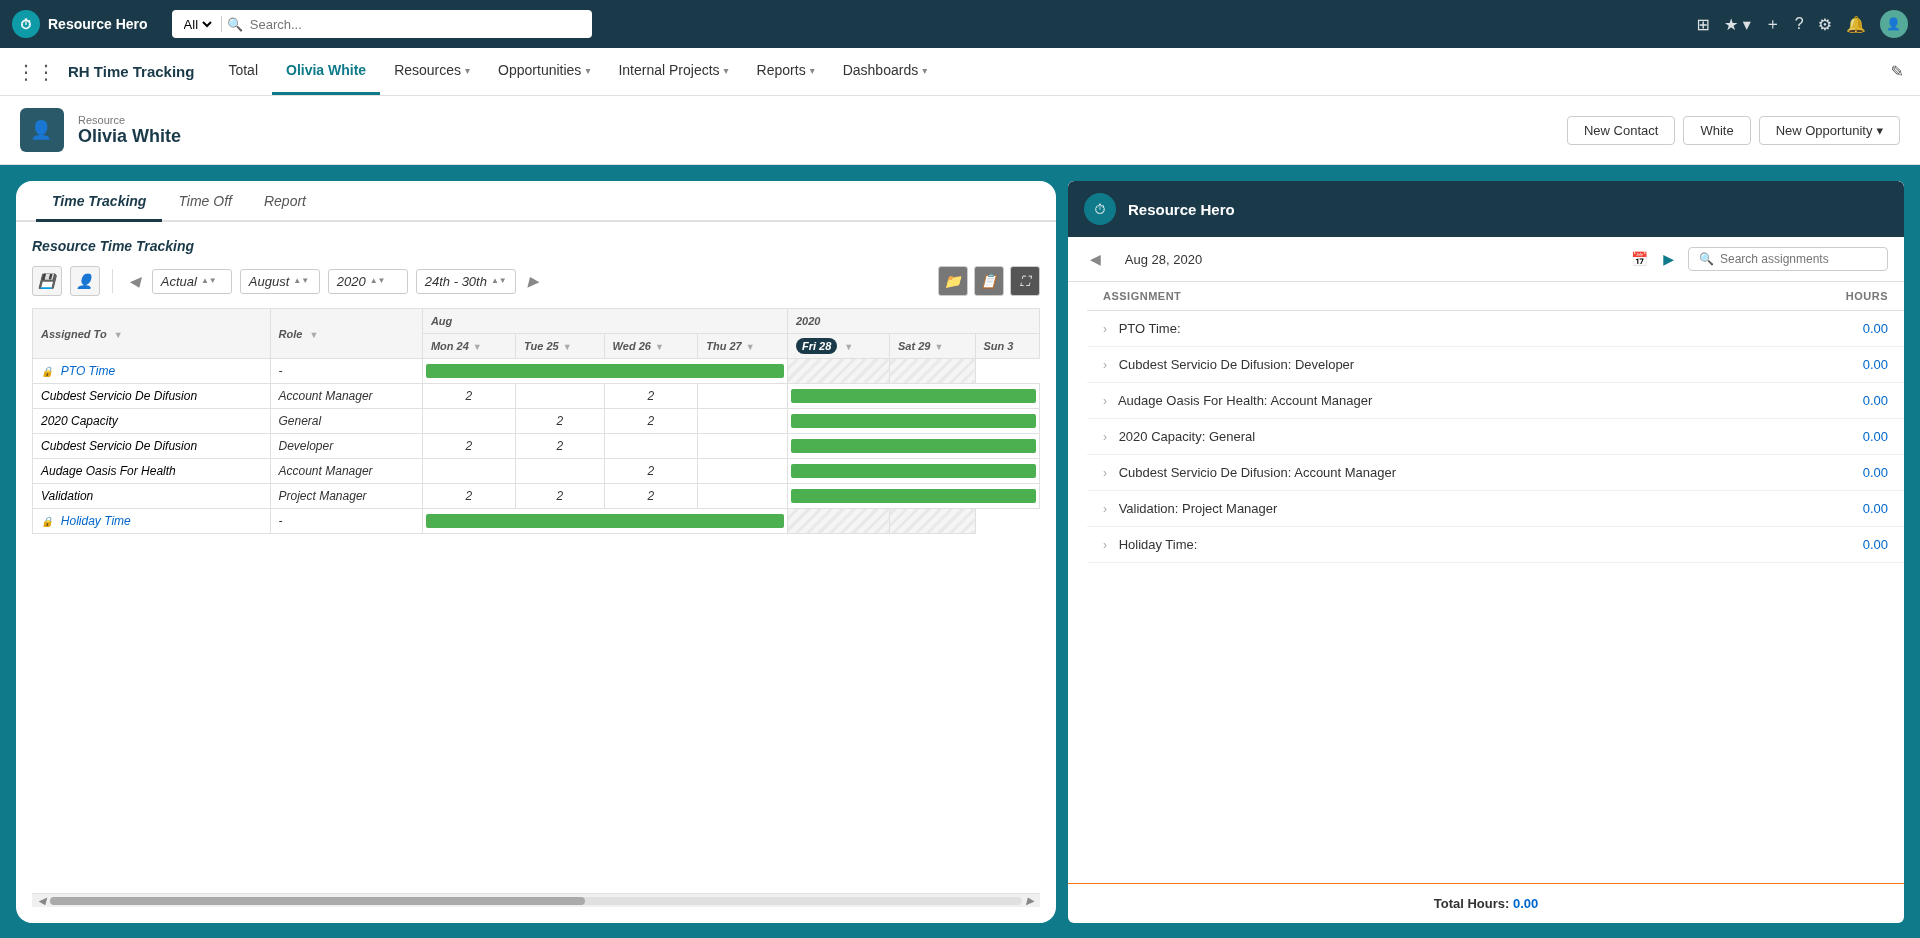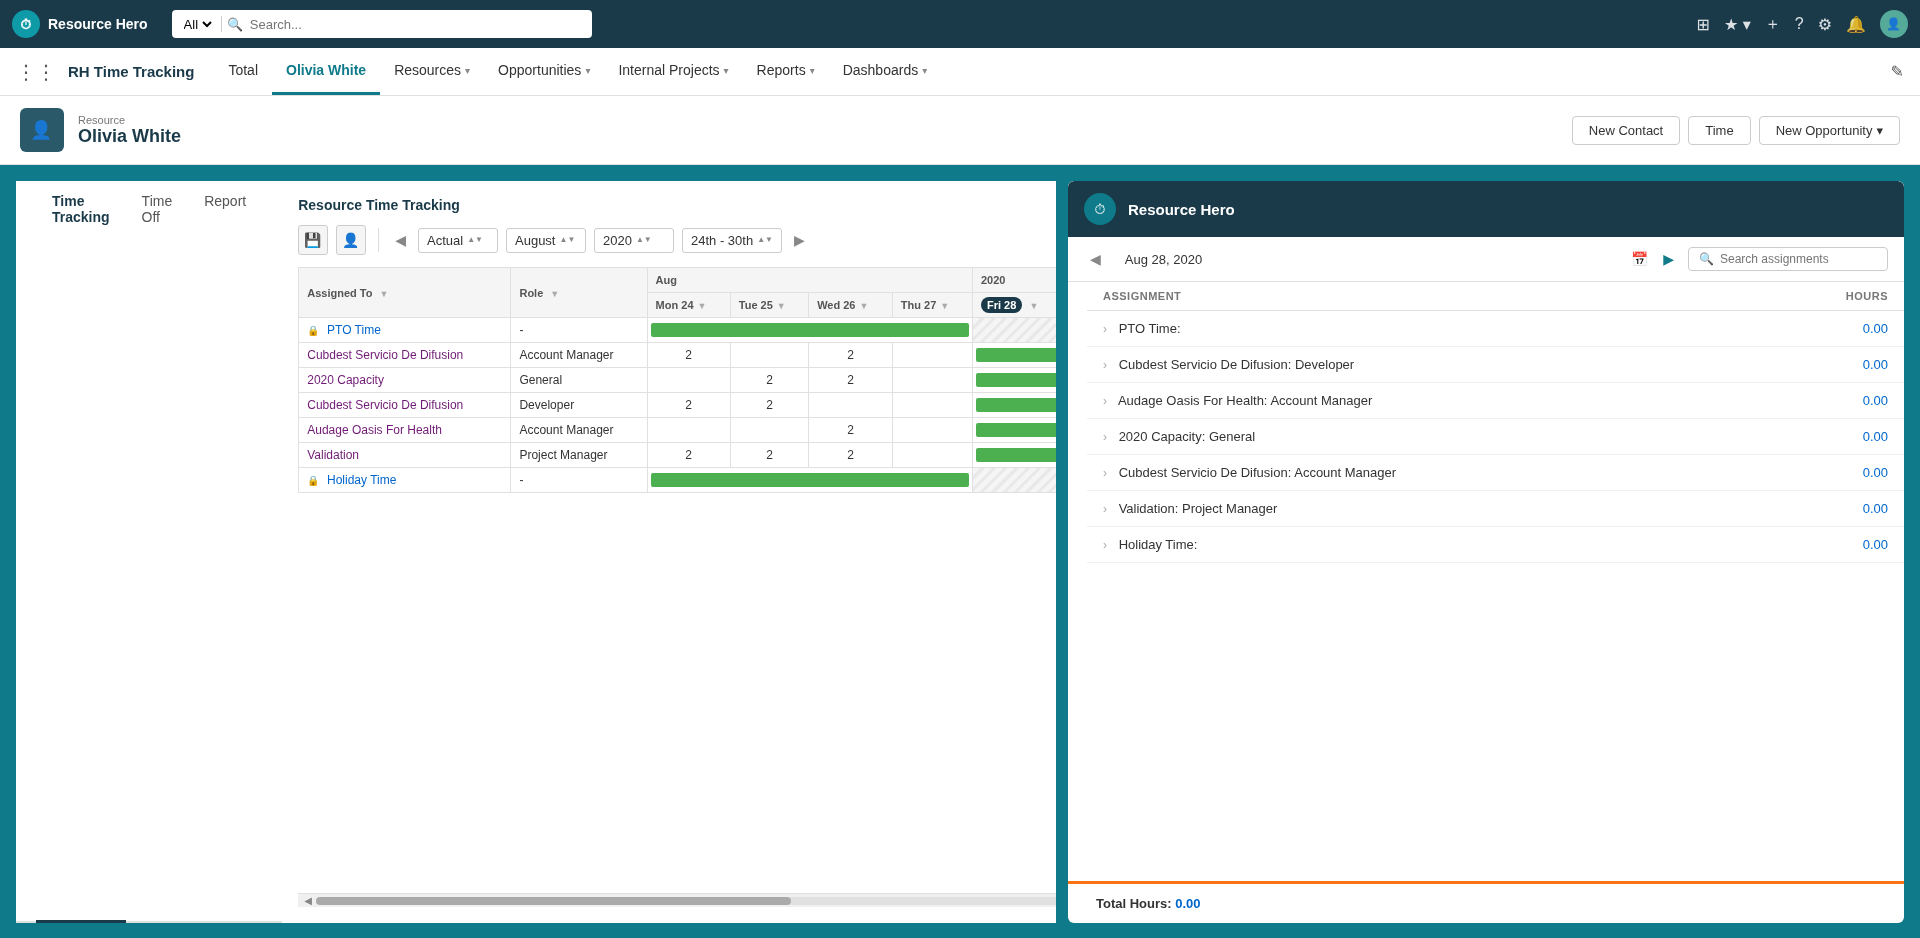--- a/index.html
+++ b/index.html
@@ -124,25 +124,26 @@
     .main-content {
       display: flex;
       gap: 12px;
       padding: 16px;
       height: calc(938px - 48px - 48px - 68px);
     }
 
     
     .left-panel {
       background: white;
-      border-radius: 0;
+      border-radius: 16px;
       flex: 0 0 1040px;
       display: flex;
-      flex-direction: row;
+      flex-direction: column;
       overflow: hidden;
+      font-style: italic;
     }
     .panel-tabs {
       display: flex;
       border-bottom: 2px solid #e0e0e0;
       padding: 0 20px;
       gap: 0;
     }
     .panel-tab {
       padding: 12px 16px 10px; font-size: 14px; cursor: pointer; color: #555;
       border-bottom: 3px solid transparent; margin-bottom: -2px;
@@ -182,21 +183,21 @@
     .tracking-table { flex: 1; overflow: auto; font-size: 12px; }
     .tracking-table table { width: 100%; border-collapse: collapse; min-width: 900px; }
     .tracking-table th {
       background: #f5f5f5; border: 1px solid #e0e0e0; padding: 6px 8px;
       text-align: left; font-size: 11px; font-weight: 600; color: #555; white-space: nowrap;
     }
     .tracking-table th .filter-icon { font-size: 9px; color: #aaa; margin-left: 4px; }
     .tracking-table td {
       border: 1px solid #e0e0e0; padding: 5px 8px; font-size: 12px; color: #333;
     }
-    .row-link { color: #701a75; cursor: pointer; text-decoration: none; }
+    .row-link { color: #000000; cursor: pointer; text-decoration: none; }
     .lock-icon { font-size: 10px; color: #888; margin-right: 4px; }
     .green-bar { width: 100%; height: 14px; background: #4caf50; border-radius: 2px; }
     .date-header { text-align: left; }
     .hatched {
       background-image: repeating-linear-gradient(
         -45deg,
         #e8e8e8 0px,
         #e8e8e8 3px,
         #f5f5f5 3px,
         #f5f5f5 8px
@@ -253,25 +254,25 @@
     }
     .assignment-table th.right { text-align: right; }
     .assignment-table td {
       padding: 10px 16px; font-size: 13px; border-bottom: 1px solid #f0f0f0;
     }
     .assignment-table td.right { text-align: right; color: #0066cc; }
     .assignment-chevron { color: #aaa; font-size: 12px; cursor: pointer; margin-right: 8px; }
     .assignment-name { color: #333; }
     .total-row {
       padding: 12px 28px;
-      text-align: left;
+      text-align: center;
       font-size: 13px;
       font-weight: 600;
       color: #333;
-      border-top: 3px solid #f97316;
+      border-top: 1px solid #f97316;
     }
     .total-hours { color: #0066cc; }
 
     
     .scrollbar-container {
       height: 14px; background: #f0f0f0; border-top: 1px solid #e0e0e0;
       display: flex; align-items: center; padding: 0 2px;
       position: relative;
     }
     .scrollbar-track { flex: 1; height: 8px; background: #e0e0e0; border-radius: 4px; position: relative; }
@@ -340,21 +341,21 @@
 </div>
 
 <div class="page-header">
   <div class="page-header-avatar">👤</div>
   <div class="page-header-info">
     <div class="subtitle">Resource</div>
     <div class="title">Olivia White</div>
   </div>
   <div class="page-header-actions">
     <button class="btn">New Contact</button>
-    <button class="btn">Time</button>
+    <button class="btn">White</button>
     <button class="btn btn-dropdown">
       <span>New Opportunity</span>
       <span>▾</span>
     </button>
   </div>
 </div>
 
 <div class="main-content">
 
   <div class="left-panel">

